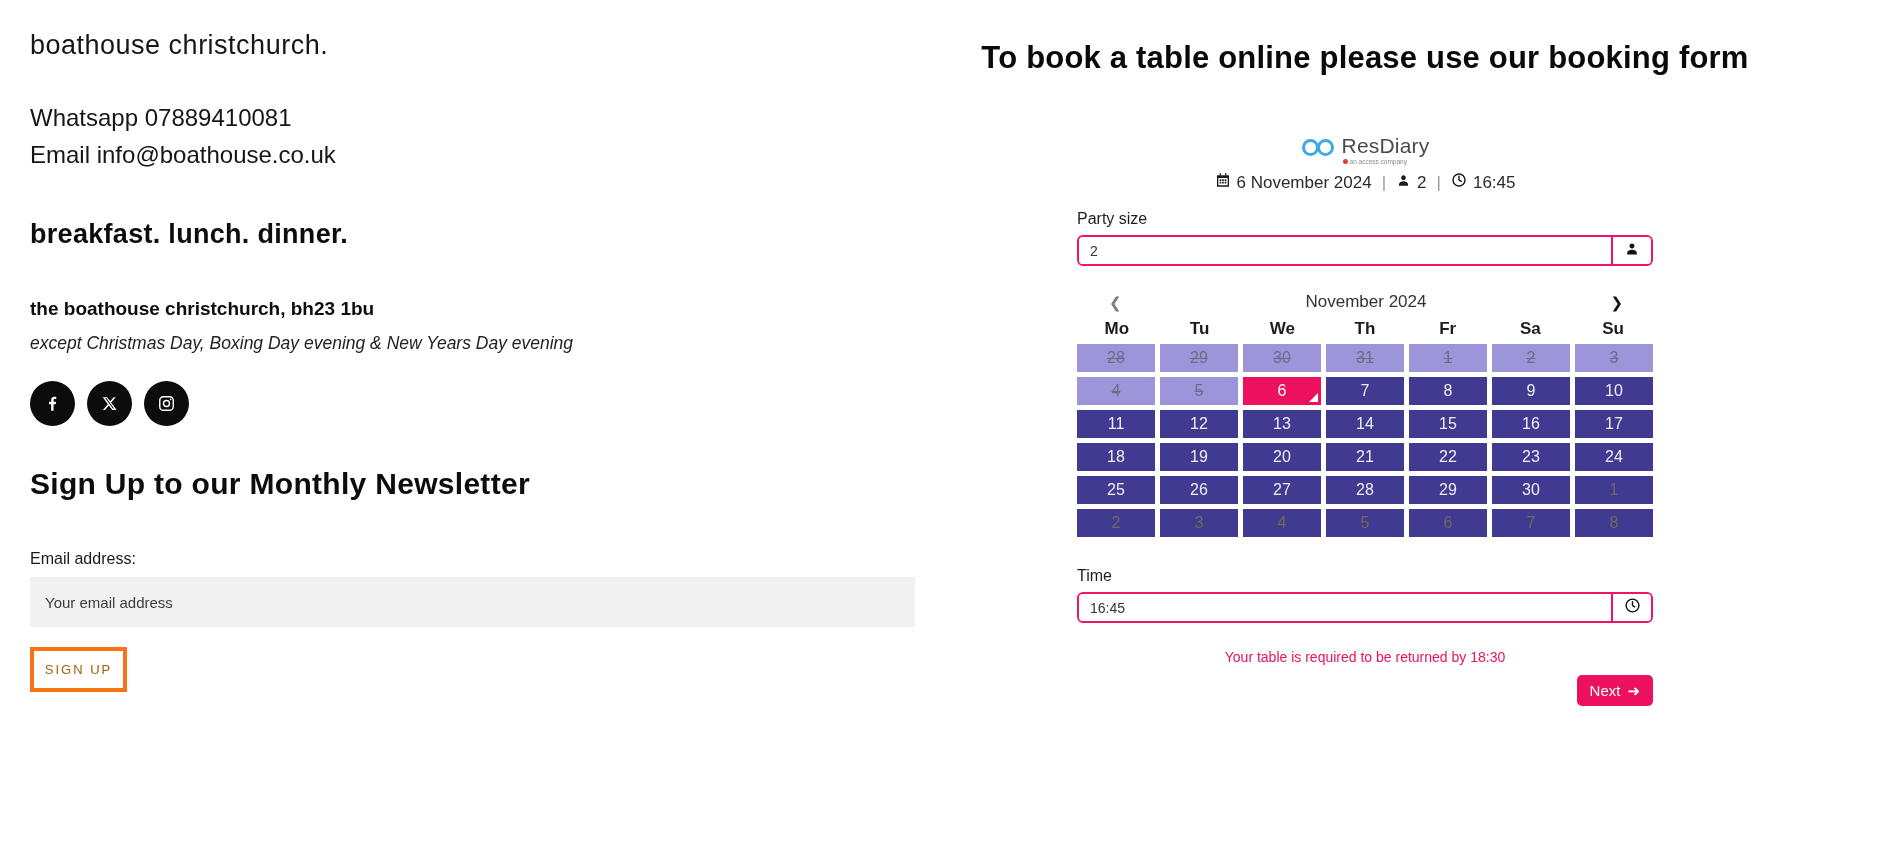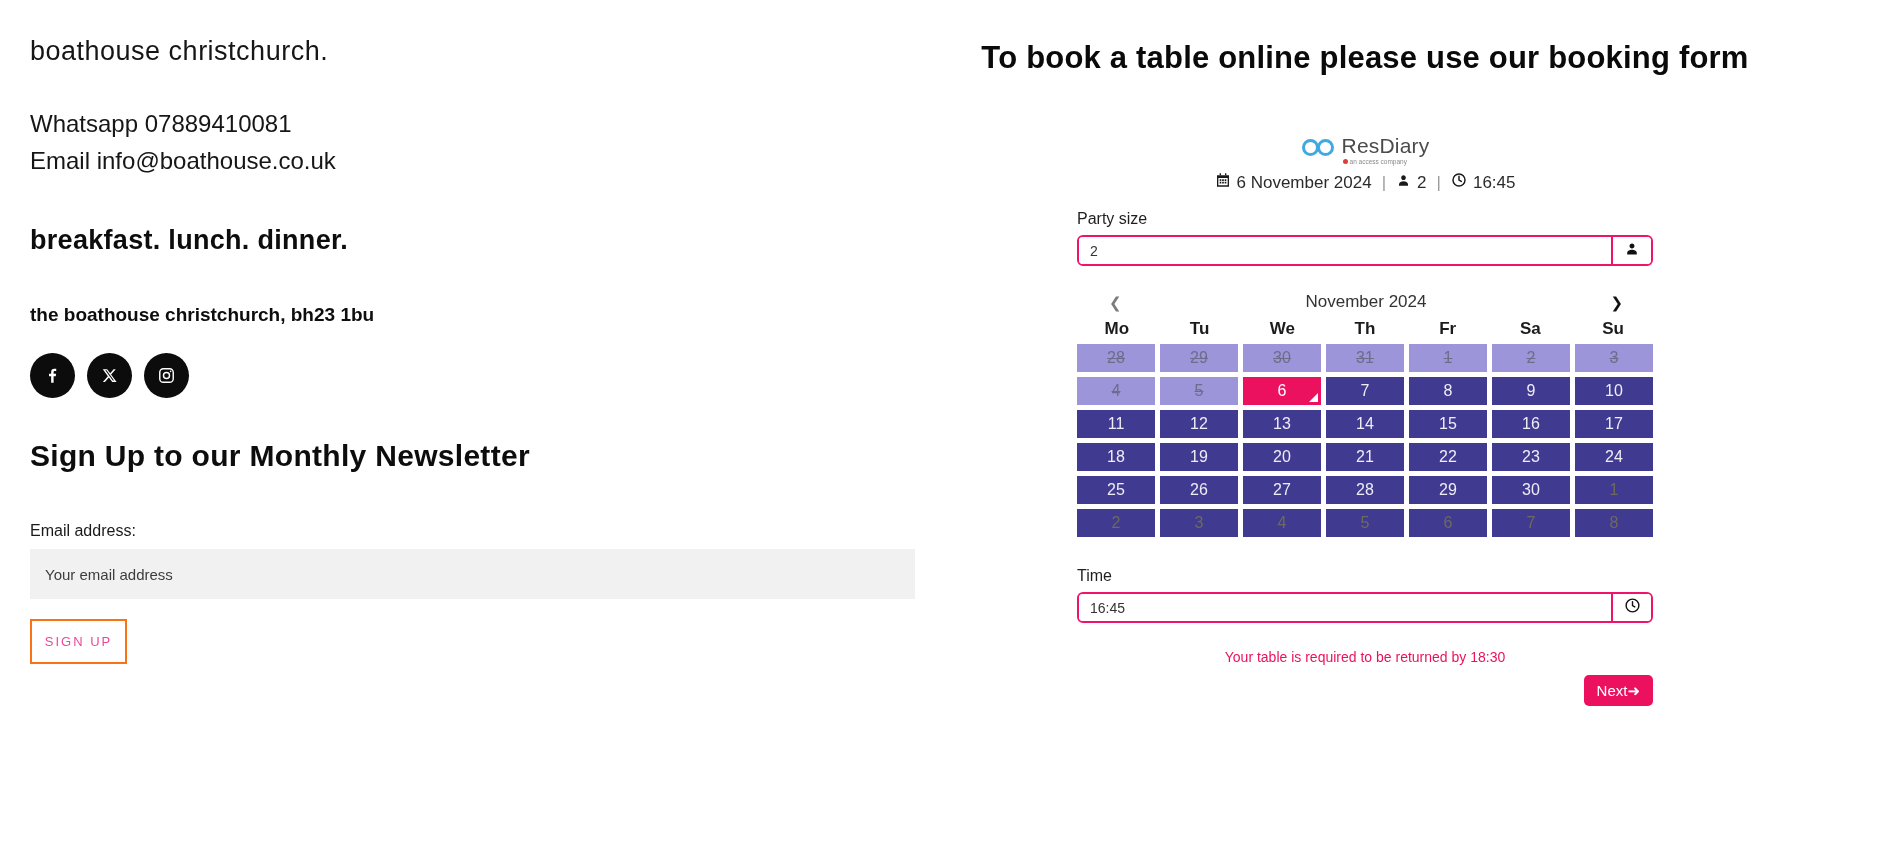--- a/index.html
+++ b/index.html
@@ -5,43 +5,43 @@
   * { margin:0; padding:0; box-sizing:border-box; }
   html,body { background:#fff; }
   body {
     width:1884px; height:866px; overflow:hidden; position:relative;
     font-family:"Liberation Sans", sans-serif; color:#111;
     -webkit-font-smoothing:antialiased;
   }
   .page { position:relative; width:1884px; height:866px; }
 
   
-  .left-col { position:absolute; left:30px; top:10px; width:900px; }
+  .left-col { position:absolute; left:30px; top:4px; width:900px; }
   .brand-title { margin-top:26px; font-size:27px; font-weight:400; letter-spacing:.5px; color:#161616; }
   .contact { margin-top:38px; font-size:24px; line-height:37px; color:#161616; font-weight:400; }
   .meals { margin-top:46px; font-size:27px; font-weight:700; letter-spacing:.3px; color:#0d0d0d; }
   .hours { margin-top:50px; font-size:25px; font-weight:400; color:#161616; }
   .address { margin-top:48px; font-size:19px; font-weight:700; color:#0d0d0d; }
   .exceptions { margin-top:13px; font-size:17.5px; font-style:italic; color:#222; }
   .social-row { margin-top:27px; display:flex; gap:12px; }
   .social-btn {
     width:45px; height:45px; border-radius:50%; background:#0c0c0c;
     display:flex; align-items:center; justify-content:center; cursor:pointer;
   }
   .social-btn svg { display:block; }
   .newsletter-heading { margin-top:41px; font-size:30px; font-weight:700; letter-spacing:.3px; color:#0d0d0d; }
   .email-label { margin-top:49px; font-size:16px; color:#1a1a1a; }
   .email-input {
     margin-top:9px; width:885px; height:50px; background:#f1f1f1; border:1px solid #f1f1f1;
     font-family:"Liberation Sans", sans-serif; font-size:15px; color:#737373; padding:0 14px; outline:none;
   }
   .email-input::placeholder { color:#3c3c3c; opacity:1; }
   .signup-btn {
-    margin-top:20px; width:97px; height:45px; background:#fff; border:2px solid #f97316;
-    font-family:"Liberation Sans", sans-serif; font-size:13px; letter-spacing:2px; color:#ec4899; cursor:pointer;
+    margin-top:20px; width:97px; height:45px; background:#fff; border:4px solid #f97316;
+    font-family:"Liberation Sans", sans-serif; font-size:13px; letter-spacing:2px; color:#a16207; cursor:pointer;
   }
 
   
   .right-col { position:absolute; left:975px; top:0; width:780px; }
   .booking-heading { margin-top:40px; text-align:center; font-size:31px; font-weight:700; color:#0a0a0a; letter-spacing:.2px; }
   .widget { width:576px; margin:0 auto; position:relative; }
 
   .logo-row { margin-top:58px; display:flex; align-items:flex-start; justify-content:center; gap:7px; }
   .logo-mark { margin-top:2px; }
   .logo-textwrap { display:flex; flex-direction:column; align-items:flex-start; }
@@ -82,41 +82,42 @@
   .cell.off  { background:#403a90; color:#6e6a5e; }
   .cell.selected { background:#ec115f; color:#fff; position:relative; cursor:pointer; }
   .cell.selected::after {
     content:""; position:absolute; right:3px; bottom:3px;
     border-style:solid; border-width:0 0 9px 9px; border-color:transparent transparent #fff transparent;
   }
 
   .time-block { margin-top:30px; }
   .notice { margin-top:26px; text-align:center; font-size:14px; color:#ec115f; }
   .next-btn {
-    margin-top:10px; margin-left:auto; display:flex; align-items:center; 
+    margin-top:10px; margin-left:auto; display:flex; align-items:center; gap:7px;
     background:#ec115f; color:#fff; border:none; border-radius:5px; padding:7px 13px;
     font-family:"Liberation Sans", sans-serif; font-size:15px; cursor:pointer;
   }
   .next-btn .arrow { font-size:15px; line-height:1; }
 </style>
 </head>
 <body>
 
 <div class="page">
 
   <div class="left-col">
     <div class="brand-title">boathouse christchurch.</div>
 
     <div class="contact">
       <div>Whatsapp 07889410081</div>
       <div>Email info@boathouse.co.uk</div>
     </div>
 
     <div class="meals">breakfast. lunch. dinner.</div>
     <div class="address">the boathouse christchurch, bh23 1bu</div>
+    <div class="exceptions">except Christmas Day, Boxing Day evening &amp; New Years Day evening</div>
 
     <div class="social-row">
       <div class="social-btn">
         <span>
           <svg width="19" height="19" viewBox="0 0 24 24" fill="#fff">
               <path d="M13.4 21v-8.1h2.7l.4-3.1h-3.1V7.8c0-.9.3-1.5 1.6-1.5H16.7V3.5c-.3 0-1.3-.1-2.4-.1-2.4 0-4 1.4-4 4.1v2.3H7.6v3.1h2.7V21h3.1z"></path>
             </svg>
         </span>
       </div>
       <div class="social-btn">

